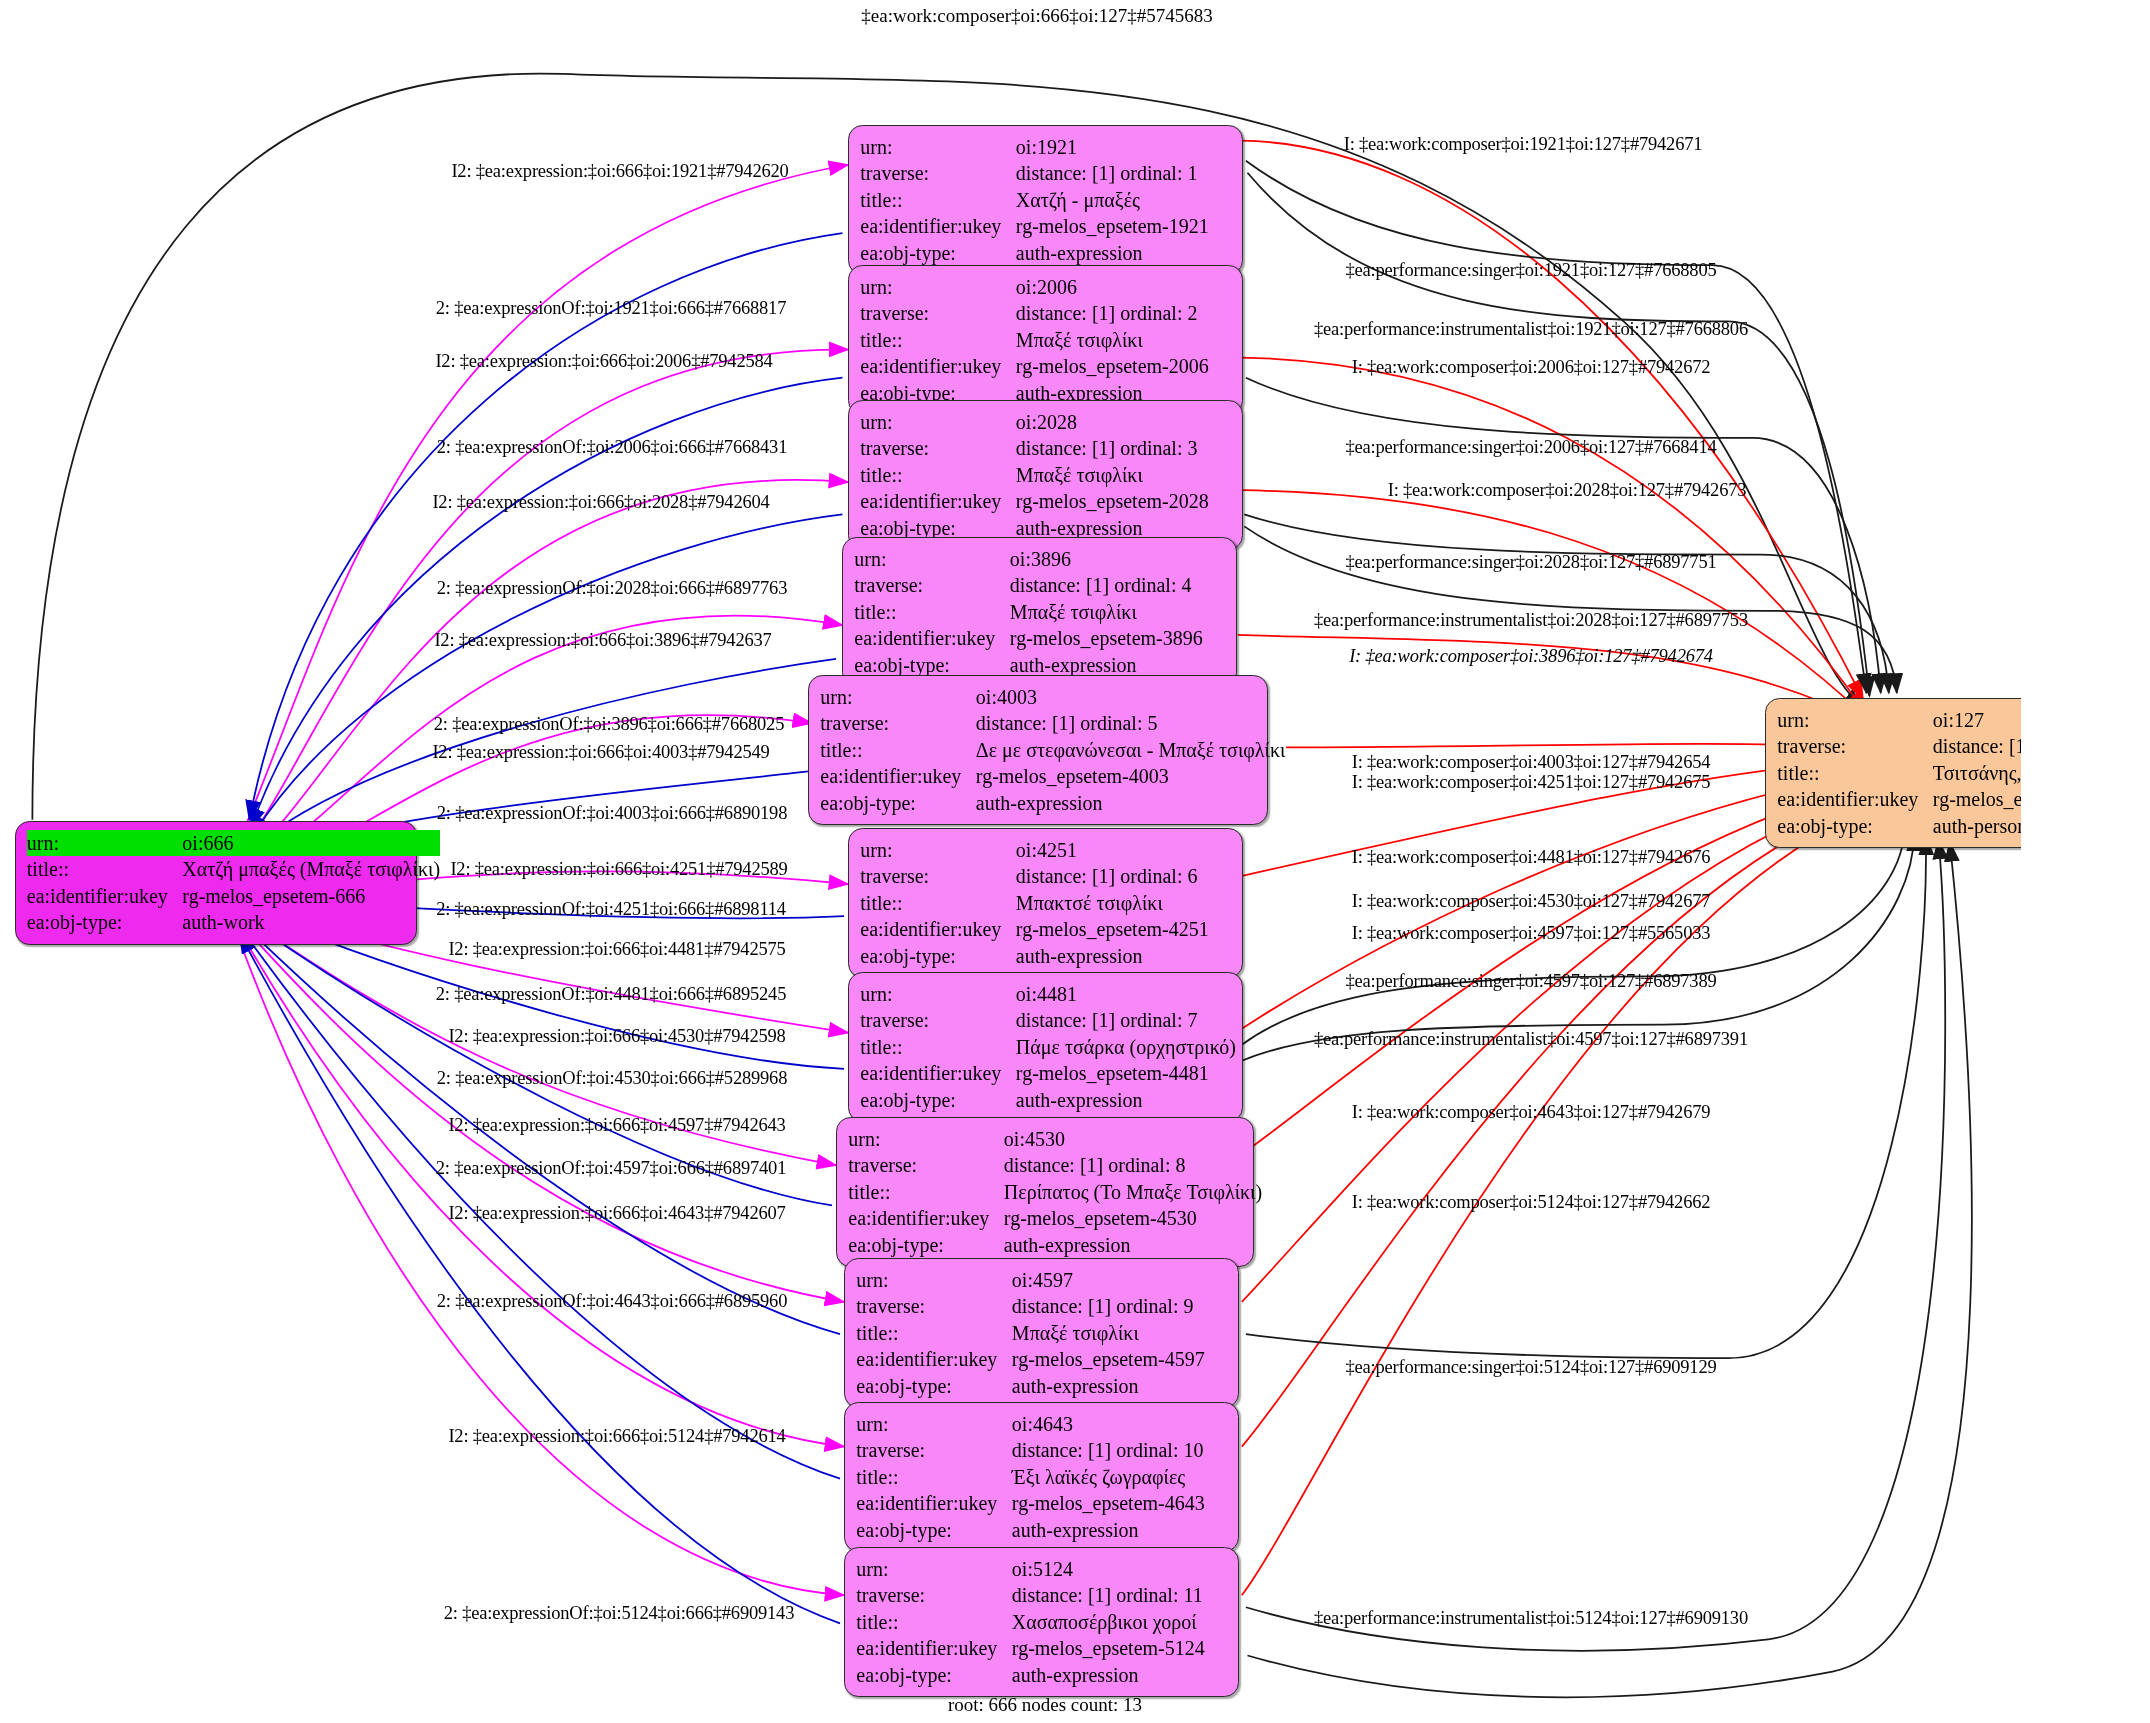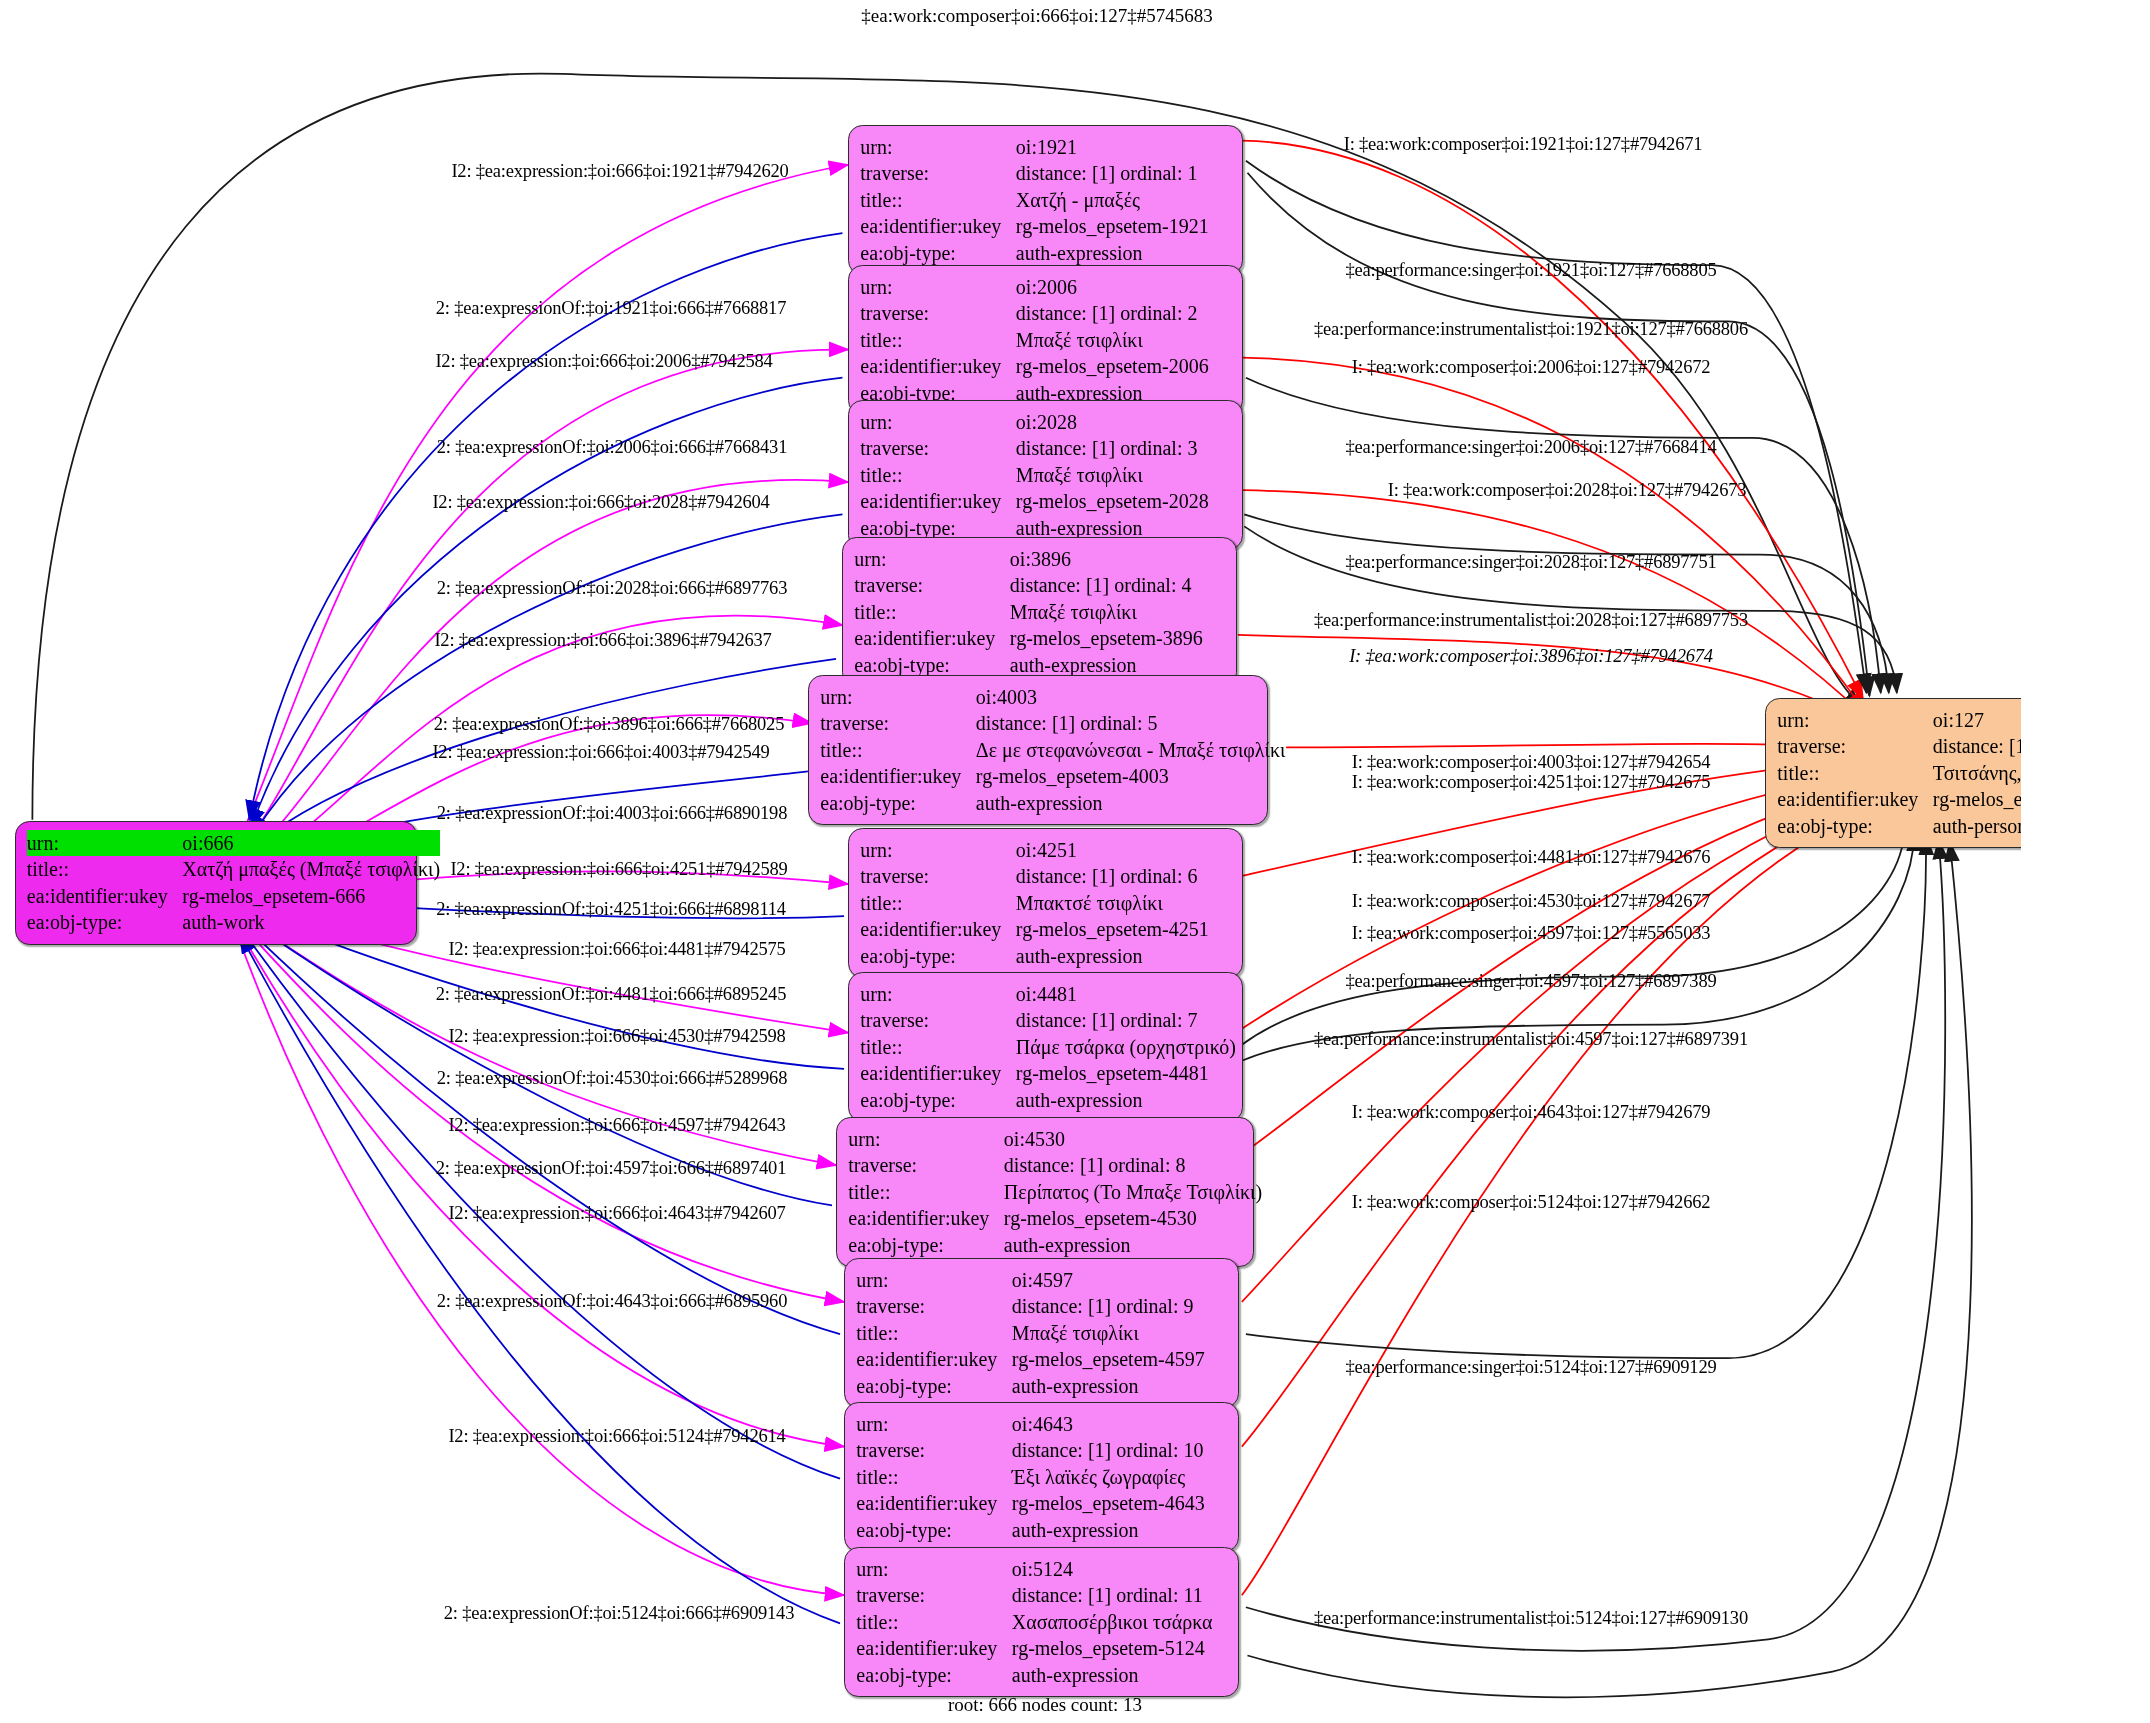--- a/index.html
+++ b/index.html
@@ -421,21 +421,21 @@
             <tr>
               <td class="k">urn:</td>
               <td>oi:5124</td>
             </tr>
             <tr>
               <td class="k">traverse:</td>
               <td>distance: [1]     ordinal: 11</td>
             </tr>
             <tr>
               <td class="k">title::</td>
-              <td>Χασαποσέρβικοι τσάρκα</td>
+              <td>Χασαποσέρβικοι χοροί</td>
             </tr>
             <tr>
               <td class="k">ea:identifier:ukey</td>
               <td>rg-melos_epsetem-5124</td>
             </tr>
             <tr>
               <td class="k">ea:obj-type:</td>
               <td>auth-expression</td>
             </tr>
           </tbody>

